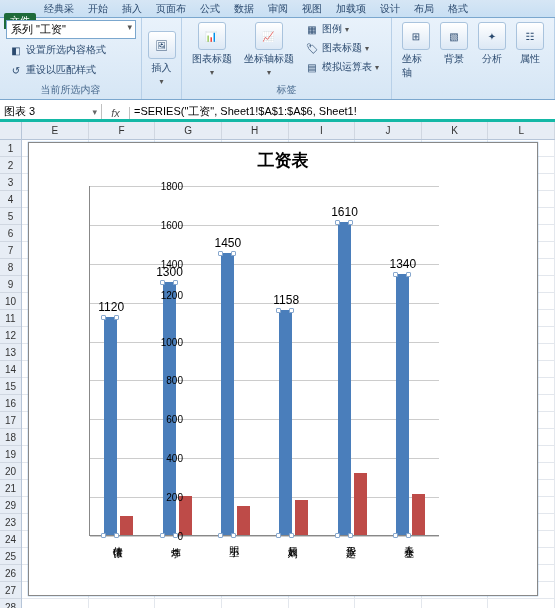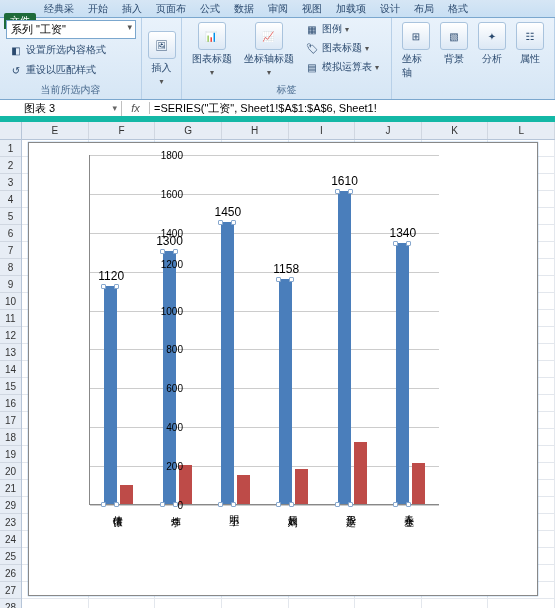--- a/index.html
+++ b/index.html
@@ -14,21 +14,21 @@
   .group-body { flex: 1; display: flex; flex-direction: column; gap: 2px; }
   .group-label { font-size: 10px; color: #4a6b8f; text-align: center; padding-top: 2px; }
   .ribbon-btn { display: flex; align-items: center; gap: 3px; font-size: 10px; color: #2b4a6f; padding: 1px 2px; border: 1px solid transparent; border-radius: 2px; }
   .ribbon-icon { width: 14px; height: 14px; display: inline-flex; align-items: center; justify-content: center; }
   .dropdown-combo { background: #fff; border: 1px solid #7ba7ce; font-size: 11px; padding: 1px 18px 1px 4px; position: relative; width: 130px; }
   .dropdown-combo::after { content: "▾"; position: absolute; right: 3px; top: 1px; font-size: 9px; color: #555; }
   .big-btn { display: flex; flex-direction: column; align-items: center; font-size: 10px; color: #2b4a6f; gap: 2px; padding: 2px 4px; }
   .big-icon { width: 28px; height: 28px; background: linear-gradient(#fff,#dce8f5); border: 1px solid #a9c3dd; border-radius: 3px; display: flex; align-items: center; justify-content: center; }
   .caret { font-size: 8px; color: #555; }
   
-  .formula-bar { height: 22px; display: flex; align-items: center; border-bottom: 6px solid #14b8a6; background: #fff; padding-left: 20px; }
+  .formula-bar { height: 22px; display: flex; align-items: flex-end; border-bottom: 3px solid #14b8a6; background: #fff; }
   .name-box { width: 102px; border-right: 1px solid #c0c0c0; display: flex; align-items: center; padding: 0 4px; font-size: 11px; position: relative; }
   .name-box::after { content: "▾"; position: absolute; right: 4px; font-size: 9px; color: #666; }
   .fx-box { width: 28px; border-right: 1px solid #c0c0c0; display: flex; align-items: center; justify-content: center; font-style: italic; font-size: 11px; color: #555; }
   .formula-input { flex: 1; padding: 0 4px; font-size: 11px; display: flex; align-items: center; }
   
   .sheet { display: flex; height: calc(608px - 18px - 82px - 22px); }
   .row-headers { width: 22px; background: #e7edf5; border-right: 1px solid #b6c5d8; }
   .corner { height: 18px; border-bottom: 1px solid #b6c5d8; background: #e7edf5; }
   .row-h { height: 17px; border-bottom: 1px solid #d0d7e1; font-size: 10px; color: #333; text-align: center; line-height: 17px; }
   .grid-area { flex: 1; position: relative; overflow: hidden; }
@@ -480,20 +480,21 @@
           <div class="grid-cell"></div>
           <div class="grid-cell"></div>
           <div class="grid-cell"></div>
           <div class="grid-cell"></div>
           <div class="grid-cell"></div>
           <div class="grid-cell"></div>
         </div>
       </div>
 
     <div class="chart-obj">
+      <div class="chart-title">工资表</div>
       <div class="chart-body" id="chart-body">
         <div class="plot" id="plot">
             <div class="gridline" style="top: 350px;"></div>
             <div class="gridline" style="top: 311.111px;"></div>
             <div class="gridline" style="top: 272.222px;"></div>
             <div class="gridline" style="top: 233.333px;"></div>
             <div class="gridline" style="top: 194.444px;"></div>
             <div class="gridline" style="top: 155.556px;"></div>
             <div class="gridline" style="top: 116.667px;"></div>
             <div class="gridline" style="top: 77.7778px;"></div>

